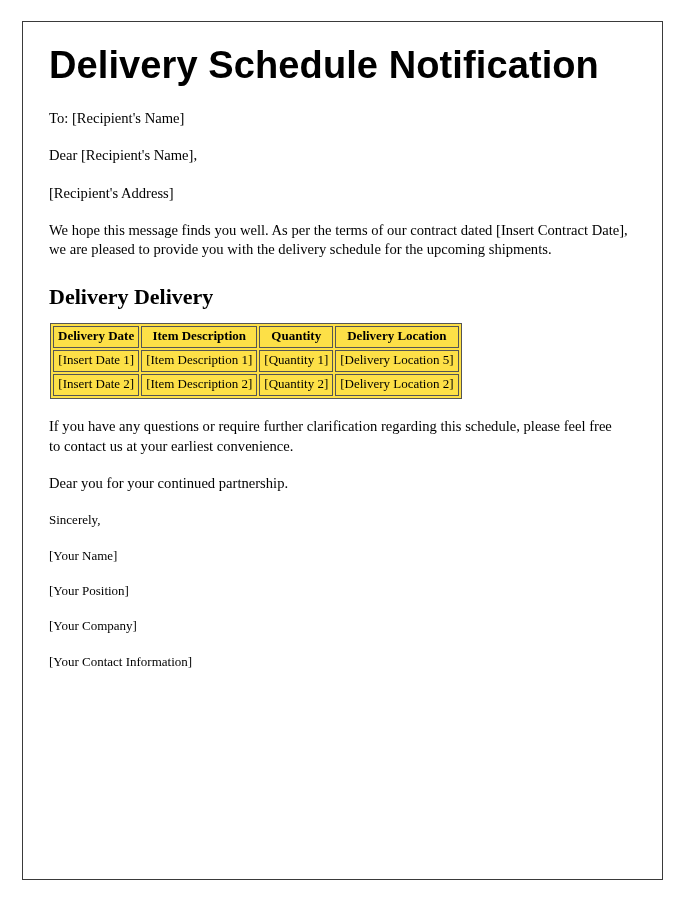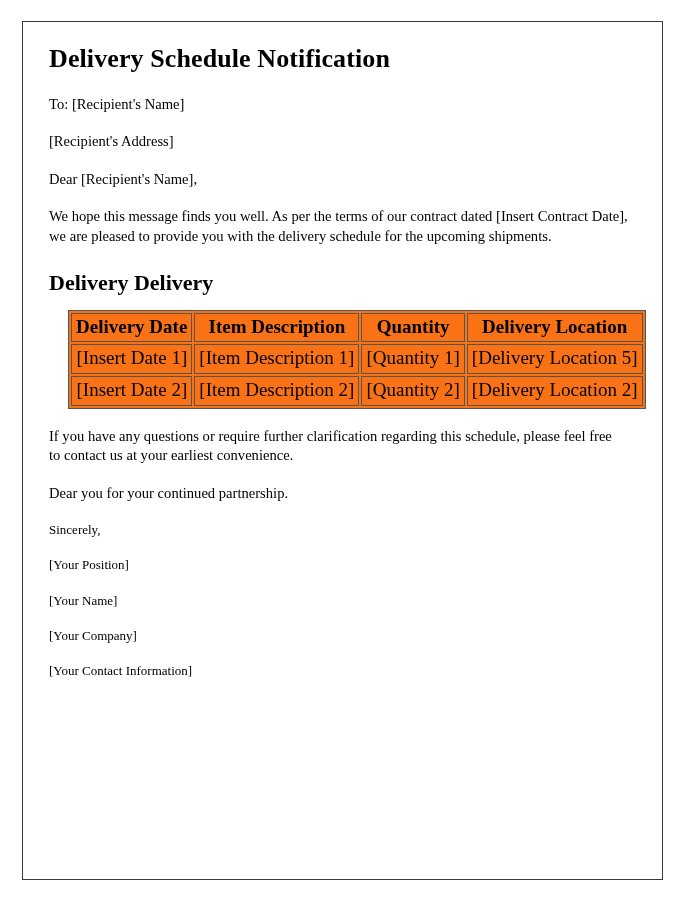--- a/index.html
+++ b/index.html
@@ -28,22 +28,22 @@
   }
 
   .page-body {
     position: absolute;
     left: 26px;
     top: 22px;
     right: 20px;
   }
 
   h1.doc-title {
-    font-family: Liberation Serif, serif;
-    font-size: 26px;
+    font-family: Liberation Sans, sans-serif;
+    font-size: 38px;
     font-weight: bold;
     margin: 0 0 21px 0;
     line-height: 1.15;
     letter-spacing: 0.1px;
   }
 
   h2.section-title {
     font-family: "Liberation Serif", "DejaVu Serif", serif;
     font-size: 22px;
     font-weight: bold;
@@ -69,23 +69,23 @@
     line-height: 1.34;
     margin: 0 8px 18px 0;
     max-width: 570px;
   }
 
   
   table.schedule {
     border-collapse: separate;
     border-spacing: 2px;
     border: 1px solid #555555;
-    margin: 0 0 18px 19px;
-    font-size: 19px;
-    background: #f97316;
+    margin: 0 0 18px 1px;
+    font-size: 13px;
+    background: #fde047;
   }
   table.schedule th,
   table.schedule td {
     border: 1px solid #555555;
     padding: 1px 4px 2px 4px;
     line-height: 1.3;
     white-space: nowrap;
   }
   table.schedule th {
     font-weight: bold;
@@ -104,23 +104,23 @@
 </style>
 </head>
 <body>
 
 <div class="page-frame">
   <div class="page-body">
 
     <h1 class="doc-title">Delivery Schedule Notification</h1>
 
     <p class="line">To: [Recipient's Name]</p>
+    <p class="line">Dear [Recipient's Name],</p>
+
     <p class="line">[Recipient's Address]</p>
-
-    <p class="line">Dear [Recipient's Name],</p>
 
     <p class="para">We hope this message finds you well. As per the terms of our contract dated [Insert Contract Date], we are pleased to provide you with the delivery schedule for the upcoming shipments.</p>
 
     <h2 class="section-title">Delivery Delivery</h2>
 
     <table class="schedule">
       <thead>
         <tr>
           <th>Delivery Date</th>
           <th>Item Description</th>
@@ -142,19 +142,19 @@
           <td>[Delivery Location 2]</td>
         </tr>
       </tbody>
     </table>
 
     <p class="para-wide">If you have any questions or require further clarification regarding this schedule, please feel free to contact us at your earliest convenience.</p>
 
     <p class="line">Dear you for your continued partnership.</p>
 
     <p class="sig-line">Sincerely,</p>
+    <p class="sig-line">[Your Name]</p>
     <p class="sig-line">[Your Position]</p>
-    <p class="sig-line">[Your Name]</p>
     <p class="sig-line">[Your Company]</p>
     <p class="sig-line">[Your Contact Information]</p>
 
   </div>
 </div>
 
 </body></html>

